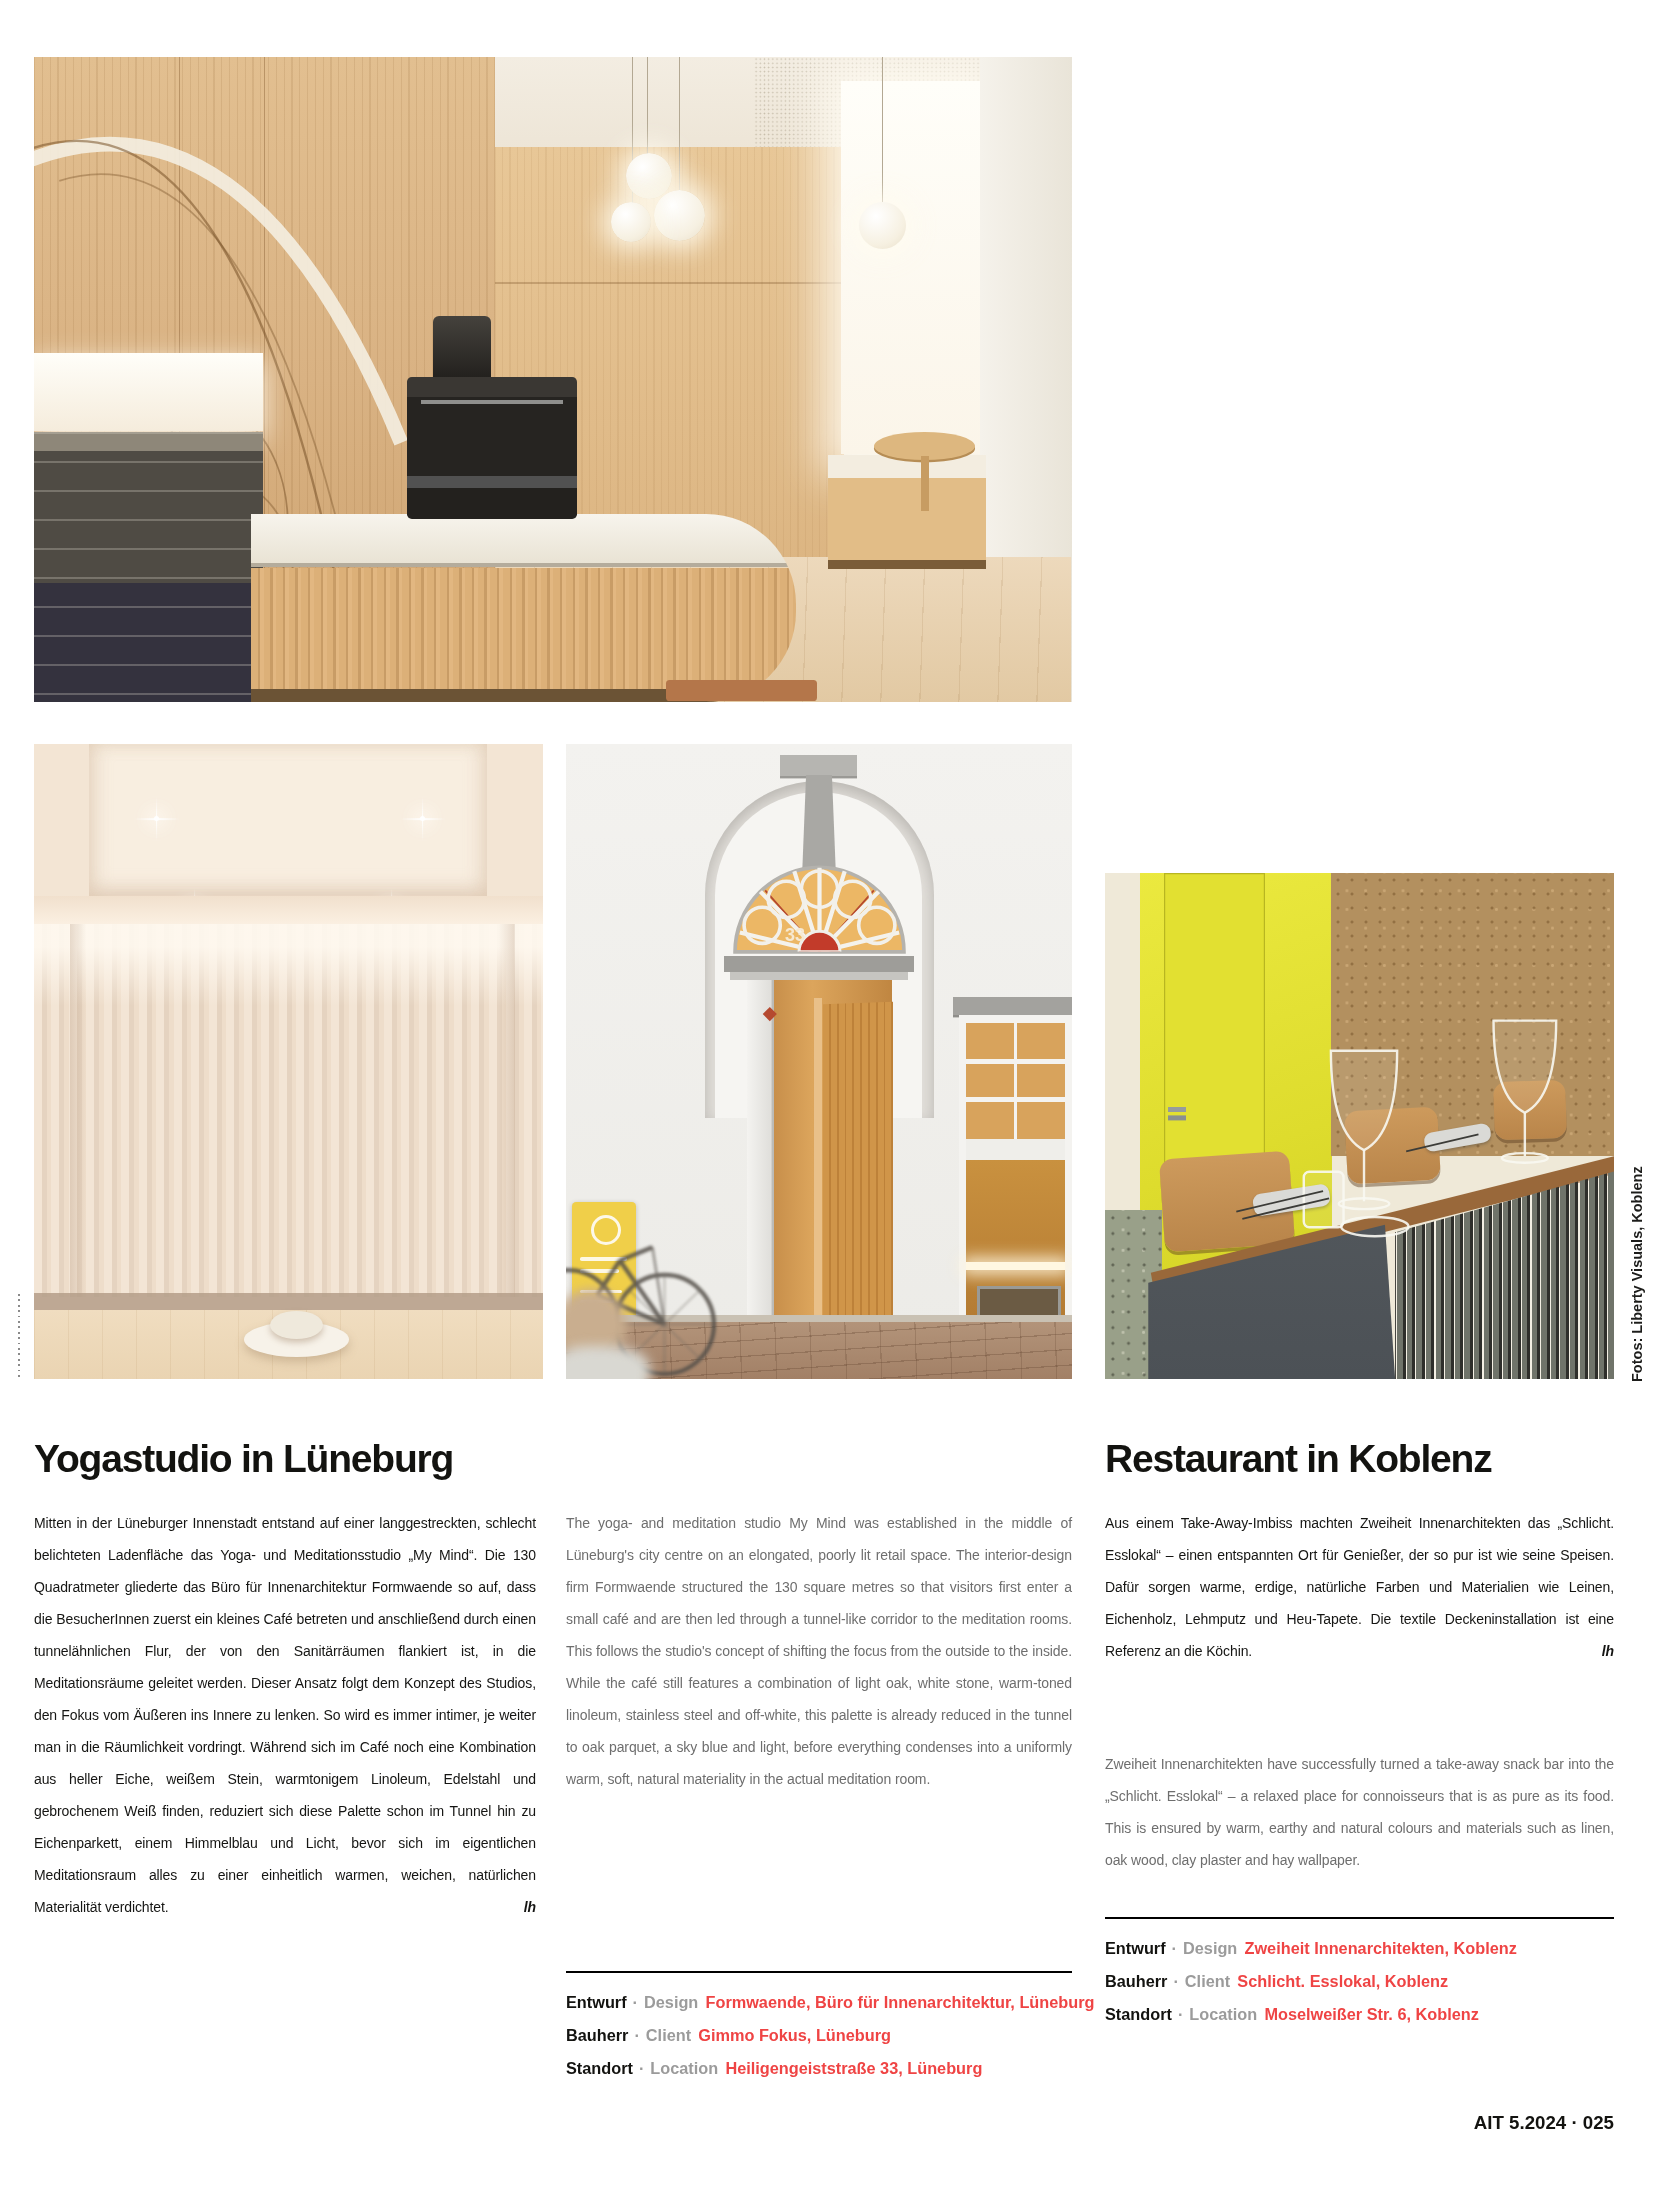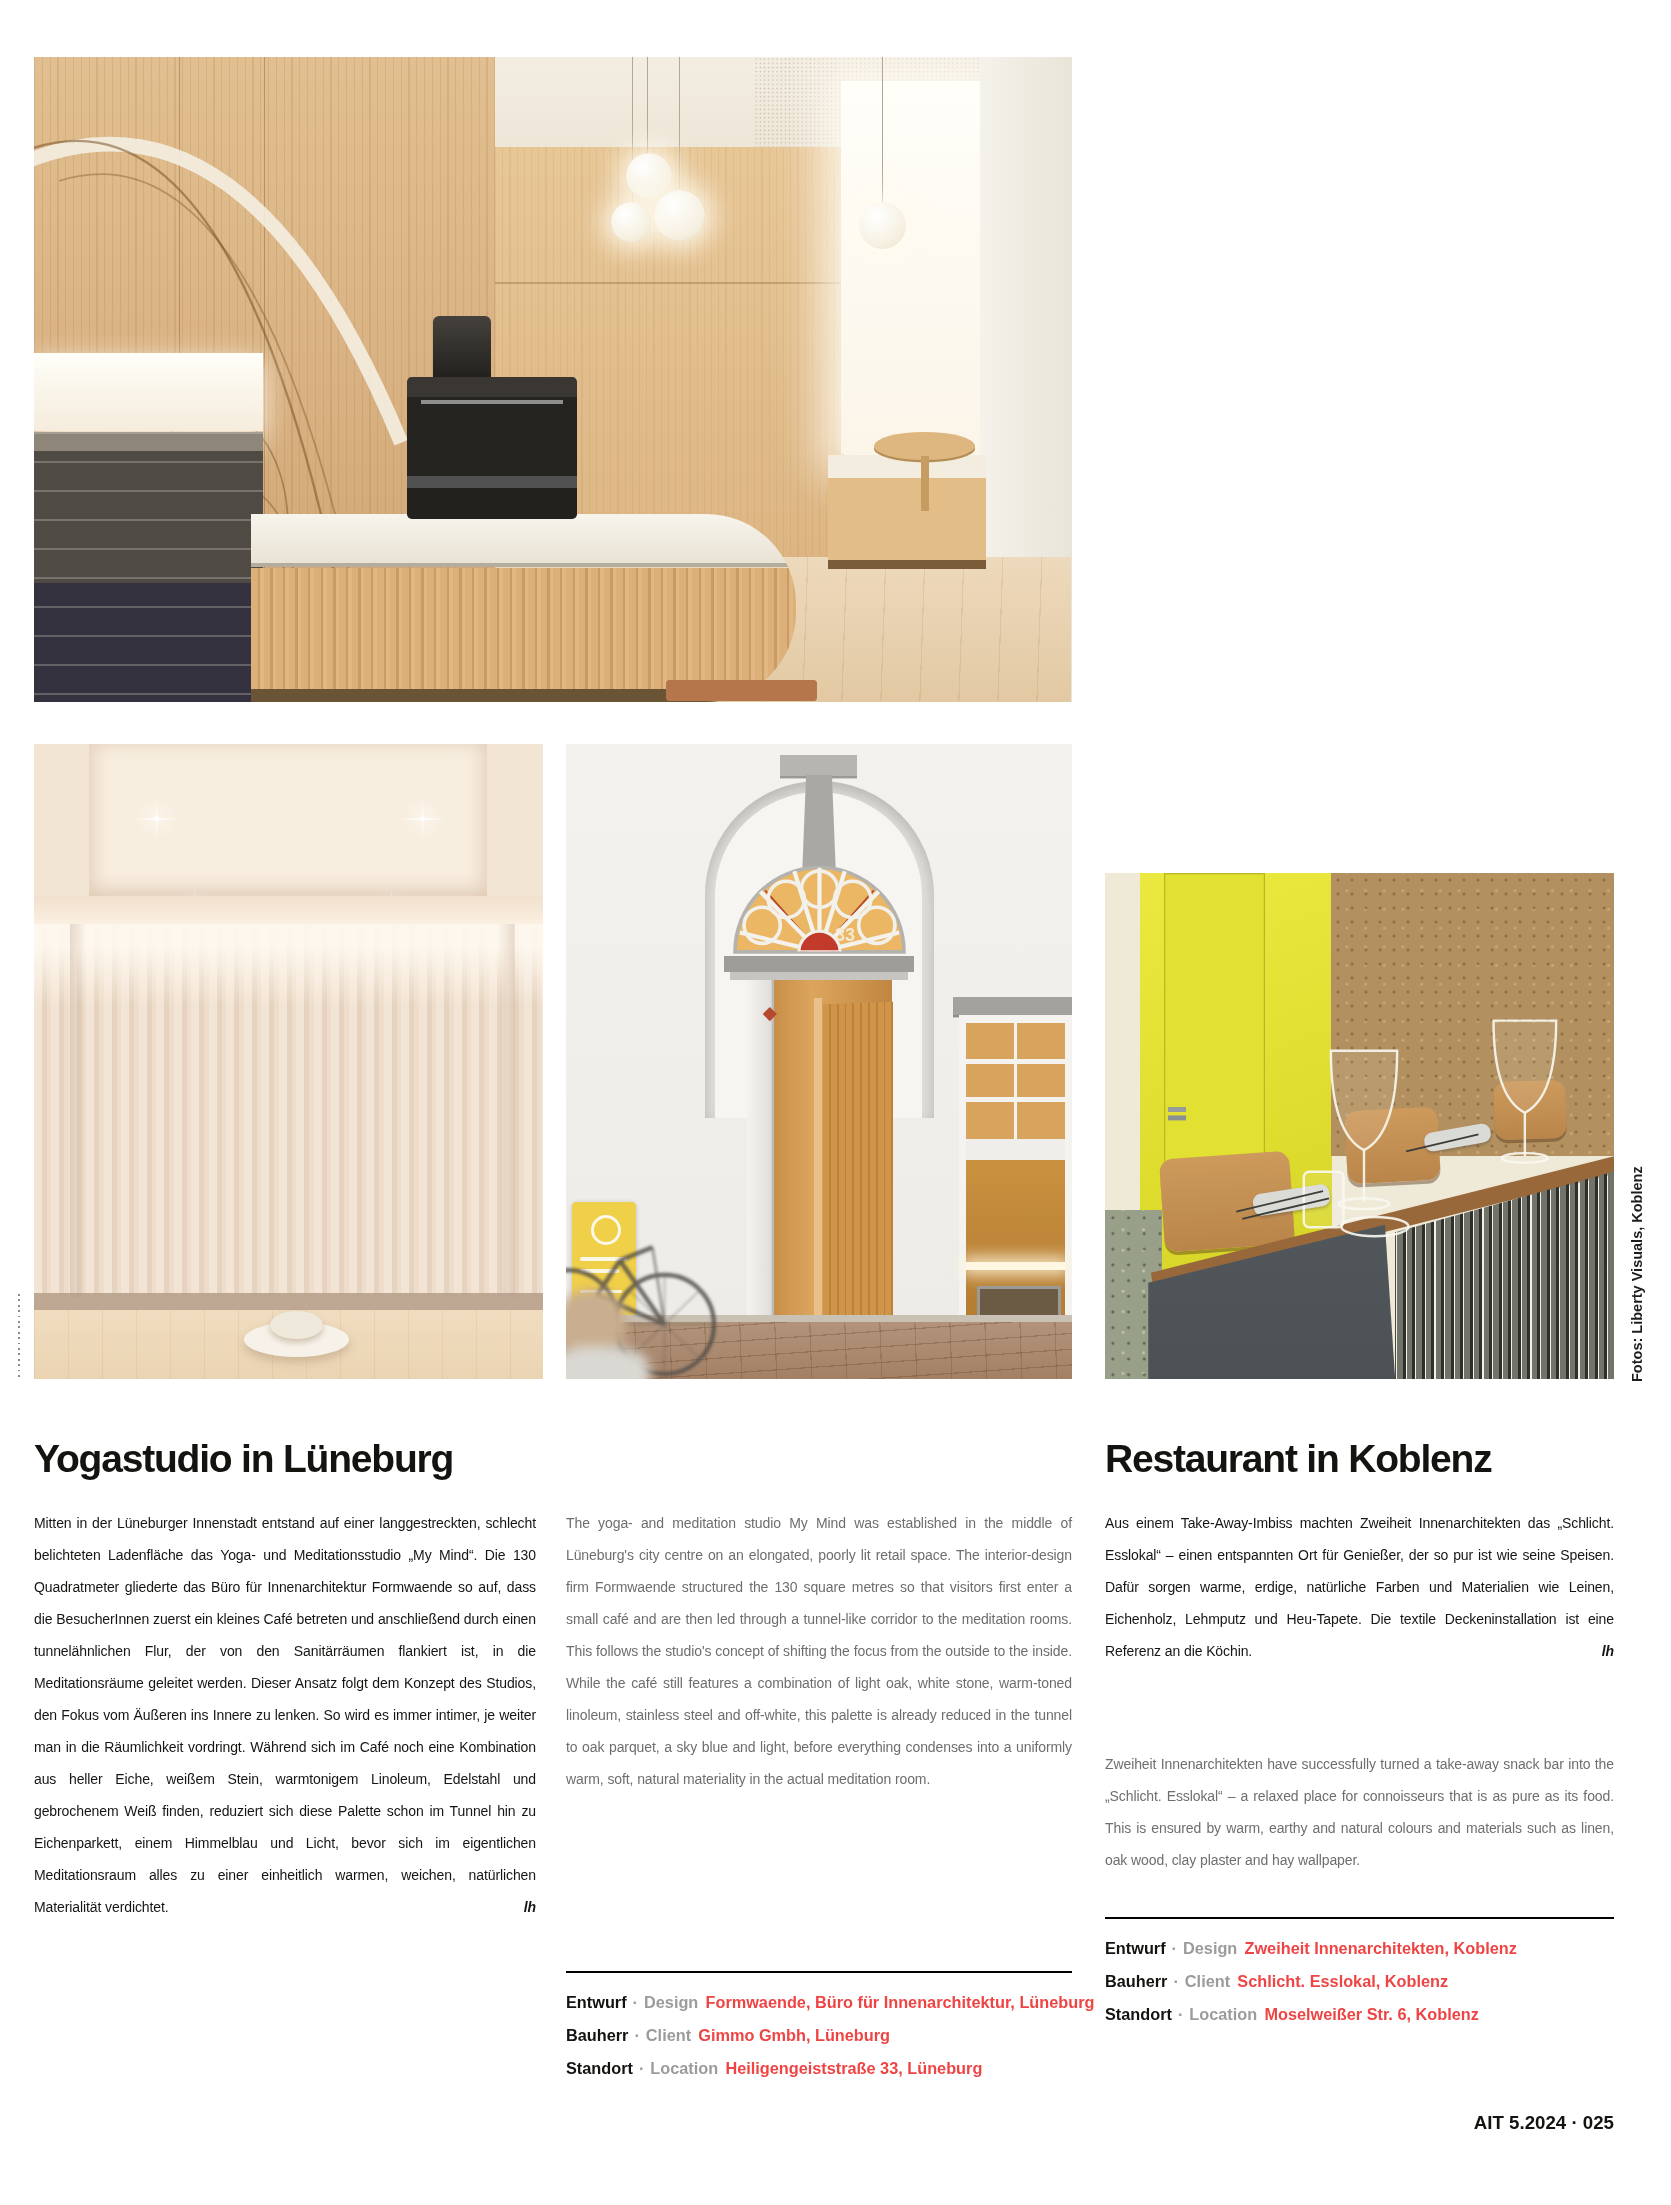--- a/index.html
+++ b/index.html
@@ -244,21 +244,21 @@
           <circle cx="55" cy="118" r="30"></circle>
             <circle cx="95" cy="75" r="30"></circle>
             <circle cx="150" cy="58" r="30"></circle>
           <circle cx="205" cy="75" r="30"></circle>
             <circle cx="245" cy="118" r="30"></circle>
         </g>
         <path d="M116,162 A34,34 0 0 1 184,162 Z" fill="#c23b2a" stroke="#f0efe9" stroke-width="5"></path>
       </g>
     </svg>
     <div class="abs" style="left:228px;top:793px;"></div>
-    <span class="abs" style="left:246px;top:181px;width:43px;text-align:right;font-size:18px;font-weight:700;color:#f6e9d2;">33</span>
+    <span class="abs" style="left:219px;top:181px;width:43px;text-align:left;font-size:18px;font-weight:700;color:#f6e9d2;">33</span>
     <div class="p4-lintel"></div>
     <div class="p4-lintel2"></div>
     <div class="p4-opening"></div>
     <div class="p4-pilaster"></div>
     <div class="p4-door"></div>
     <div class="abs" style="left:248px;top:254px;width:8.4px;height:381px;background:#e9c089;"></div>
     <div class="abs" style="left:199px;top:265px;width:9.6px;height:9.6px;background:#b5492f;transform:rotate(45deg);"></div>
     <div class="p4-sign">
       <div class="ring"></div>
       <div class="bar" style="top:55px;"></div>
@@ -345,21 +345,21 @@
 
   <p class="body" style="left:1105px;top:1507px;width:509px;" lang="de"><span>Aus einem Take-Away-Imbiss machten Zweiheit Innenarchitekten das „Schlicht. Esslokal“ – einen entspannten Ort für Genießer, der so pur ist wie seine Speisen. Dafür sorgen warme, erdige, natürliche Farben und Materialien wie Leinen, Eichenholz, Lehmputz und Heu-Tapete. Die textile Deckeninstallation ist eine Referenz an die Köchin.</span><i class="author">lh</i></p>
 
   <p class="body en" style="left:1105px;top:1748px;width:509px;" lang="en"><span>Zweiheit Innenarchitekten have successfully turned a take-away snack bar into the „Schlicht. Esslokal“ – a relaxed place for connoisseurs that is as pure as its food. This is ensured by warm, earthy and natural colours and materials such as linen, oak wood, clay plaster and hay wallpaper.</span></p>
 
   <div class="credits" style="left:566px;top:1971px;width:506px;">
     <div class="credit-row">
       <span class="cl-de">Entwurf</span><span class="sep">·</span><span class="cl-en">Design</span><span class="cv">Formwaende, Büro für Innenarchitektur, Lüneburg</span>
     </div>
     <div class="credit-row">
-      <span class="cl-de">Bauherr</span><span class="sep">·</span><span class="cl-en">Client</span><span class="cv">Gimmo Gmbh, Lüneburg</span>
+      <span class="cl-de">Bauherr</span><span class="sep">·</span><span class="cl-en">Client</span><span class="cv">Gimmo Fokus, Lüneburg</span>
     </div>
     <div class="credit-row">
       <span class="cl-de">Standort</span><span class="sep">·</span><span class="cl-en">Location</span><span class="cv">Heiligengeiststraße 33, Lüneburg</span>
     </div>
   </div>
 
   <div class="credits" style="left:1105px;top:1917px;width:509px;">
     <div class="credit-row">
       <span class="cl-de">Entwurf</span><span class="sep">·</span><span class="cl-en">Design</span><span class="cv">Zweiheit Innenarchitekten, Koblenz</span>
     </div>

